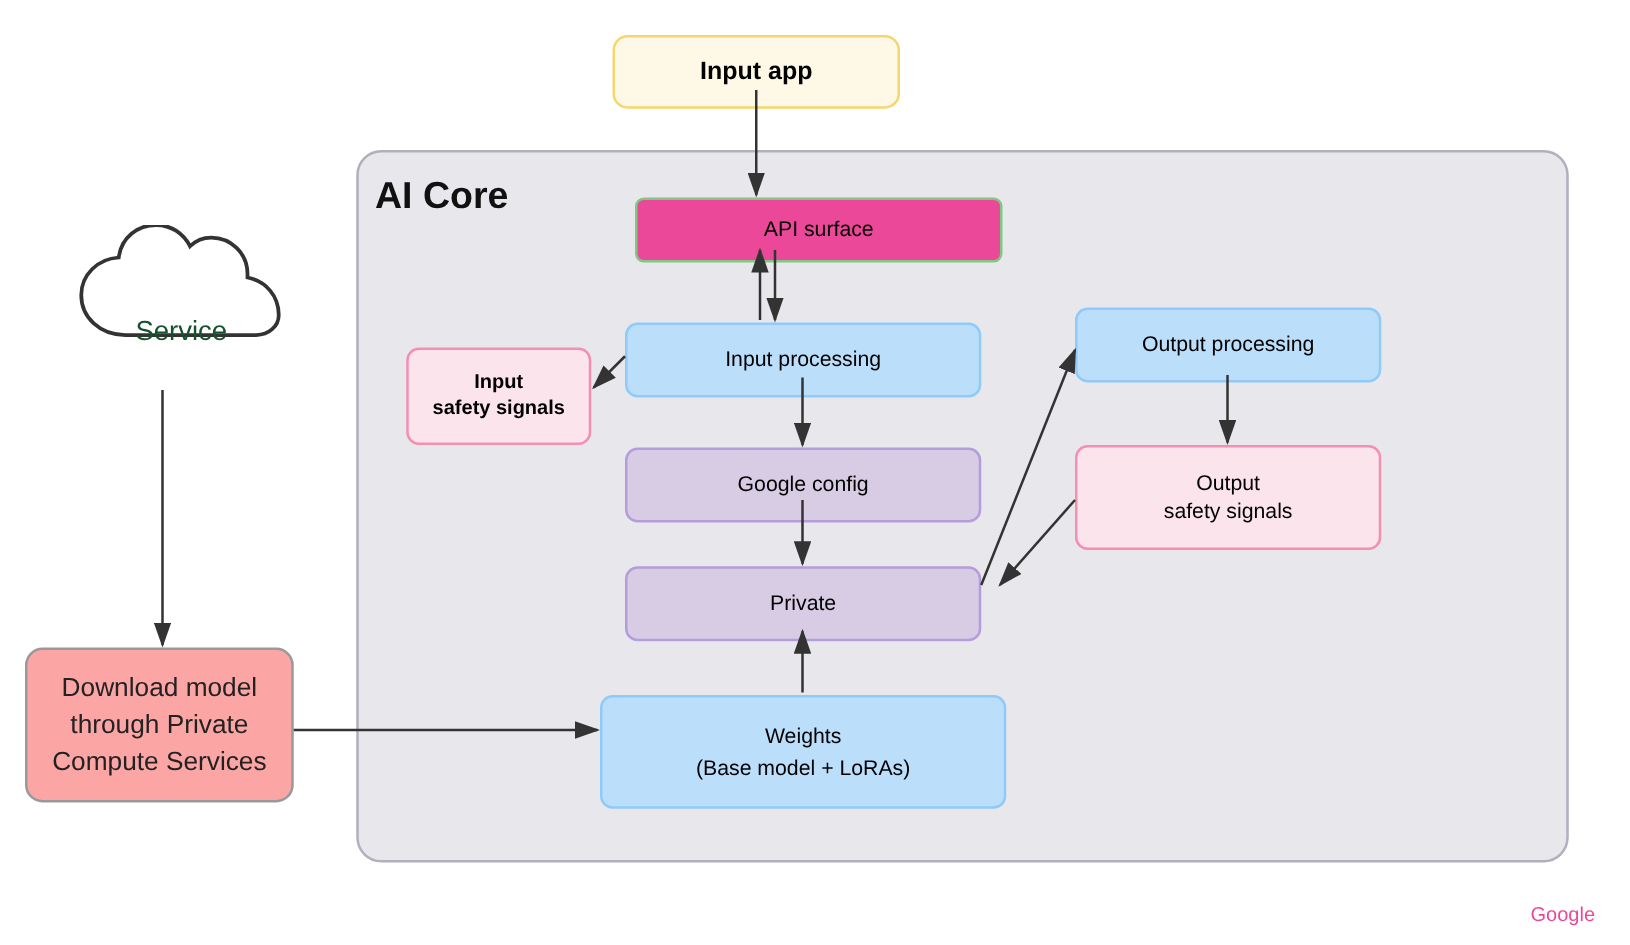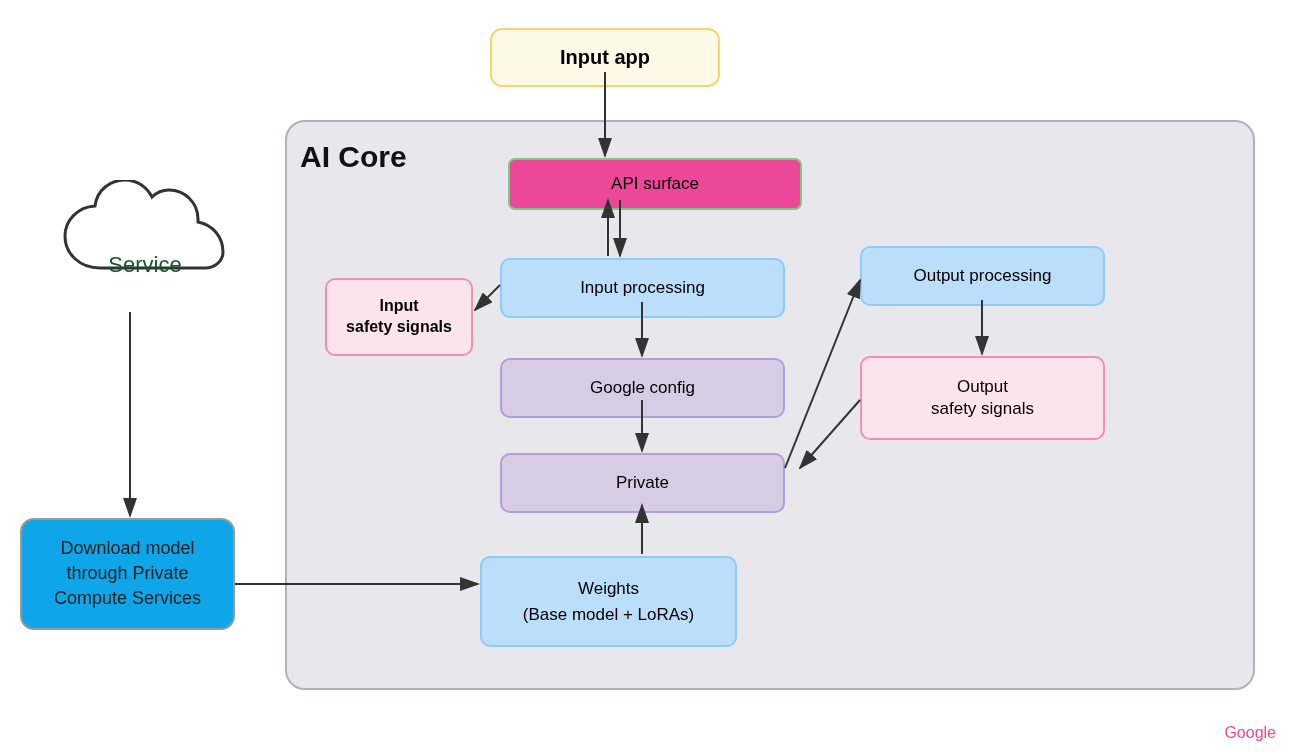--- a/index.html
+++ b/index.html
@@ -159,21 +159,21 @@
       font-size: 17px;
       font-weight: 500;
       line-height: 1.3;
     }
 
     
     .weights {
       position: absolute;
       top: 556px;
       left: 480px;
-      width: 257px;
+      width: 325px;
       padding: 18px 20px;
       background: #bbdefb;
       border: 2px solid #90caf9;
       border-radius: 10px;
       text-align: center;
       font-size: 17px;
       font-weight: 500;
       line-height: 1.5;
     }
 
@@ -197,25 +197,25 @@
       text-align: center;
     }
 
     
     .download-box {
       position: absolute;
       top: 518px;
       left: 20px;
       width: 215px;
       padding: 16px 12px;
-      background: #0ea5e9;
+      background: #fca5a5;
       border: 2px solid #999;
       border-radius: 14px;
       text-align: center;
-      font-size: 18px;
+      font-size: 21px;
       font-weight: 500;
       line-height: 1.4;
       color: #222;
     }
 
     
     .google-logo {
       position: absolute;
       bottom: 14px;
       right: 28px;

